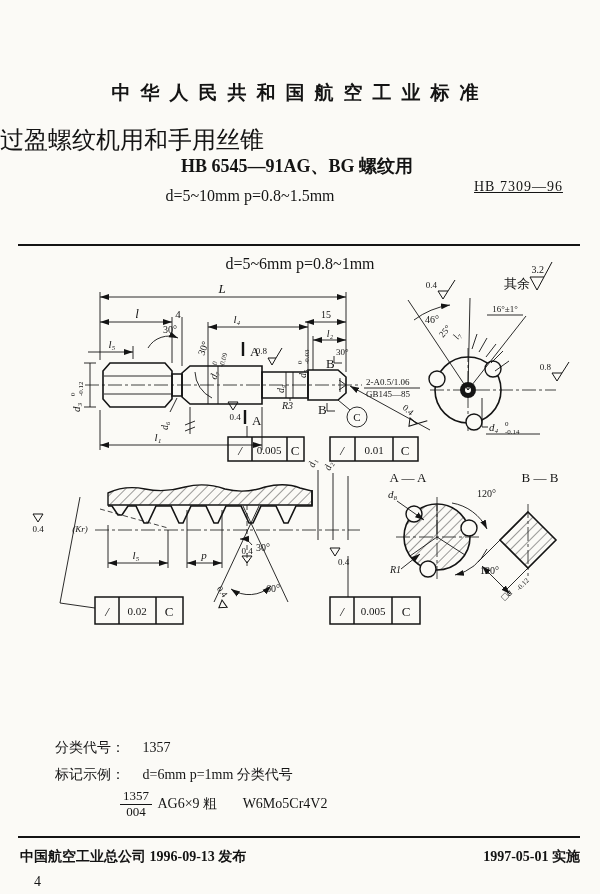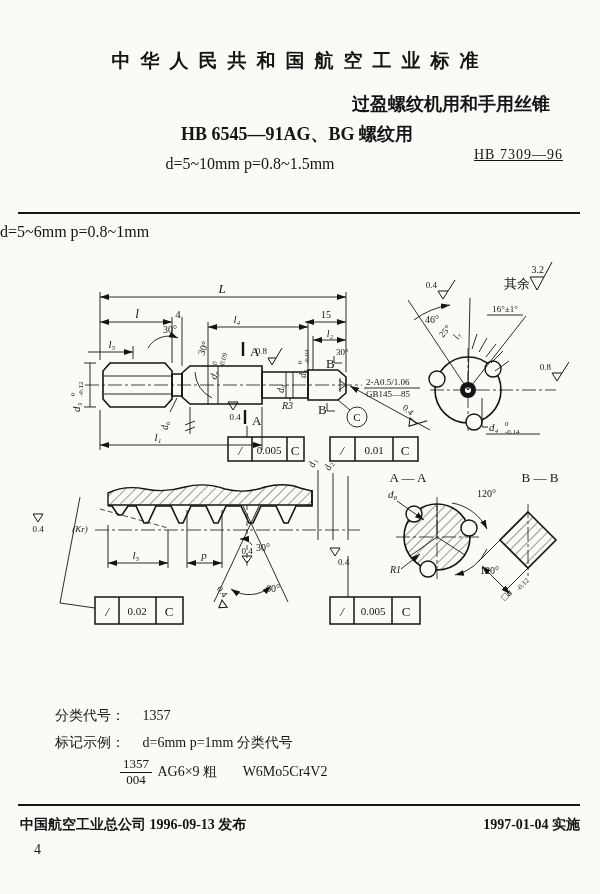--- a/index.html
+++ b/index.html
@@ -1,29 +1,29 @@
 <!DOCTYPE html>
 <html><head>
 <meta charset="utf-8">
 <style>
   html,body{margin:0;padding:0;}
   body{width:600px;height:894px;background:#fbfaf6;color:#141414;
        font-family:"Liberation Serif",serif;position:relative;overflow:hidden;}
-  .abs{position:absolute;}
+  .abs{position:absolute;margin-top:32px;}
   
   .std-title{top:48px;left:0;width:600px;text-align:center;font-size:19px;font-weight:bold;
              letter-spacing:10px;font-family:"Liberation Serif",serif;}
-  .doc-title{top:92px;left:0;width:550px;text-align:right;font-size:18px;font-weight:bold;}
+  .doc-title{top:92px;left:0;width:550px;text-align:left;font-size:24px;font-weight:normal;}
   .doc-sub{top:122px;left:0;width:550px;text-align:center;font-size:18px;font-weight:bold;padding-left:22px;}
   .doc-range{top:155px;left:0;width:500px;text-align:center;font-size:16px;}
   .std-no{top:147px;left:474px;font-size:14px;letter-spacing:1px;text-decoration:underline;}
   .rule{height:2px;background:#141414;}
   .rule1{top:212px;left:18px;width:562px;}
   .rule2{top:804px;left:18px;width:562px;}
-  .section-title{top:223px;left:0;width:600px;text-align:left;font-size:16px;}
+  .section-title{top:223px;left:0;width:600px;text-align:center;font-size:16px;}
   
   .note-line{font-size:14px;}
   .n1{top:707px;left:55px;}
   .n2{top:734px;left:55px;}
   .n3{top:757px;left:120px;font-size:14px;}
   .frac{display:inline-flex;flex-direction:column;text-align:center;vertical-align:middle;
         line-height:1.15;font-size:13px;}
   .frac .num{border-bottom:1.5px solid #141414;padding:0 3px;}
   .code-part{margin-left:2px;} .mat-part{margin-left:22px;}
   
@@ -397,14 +397,14 @@
   <span class="frac">
     <span class="num">1357</span>
     <span>004</span>
   </span>
   <span class="code-part">AG6×9 粗</span>
   <span class="mat-part">W6Mo5Cr4V2</span>
 </div>
 
 <div class="abs rule rule2"></div>
 <div class="abs foot-l">中国航空工业总公司 1996-09-13 发布</div>
-<div class="abs foot-r">1997-01-04 实施</div>
+<div class="abs foot-r">1997-05-01 实施</div>
 <div class="abs page-no">4</div>
 
 </body></html>

